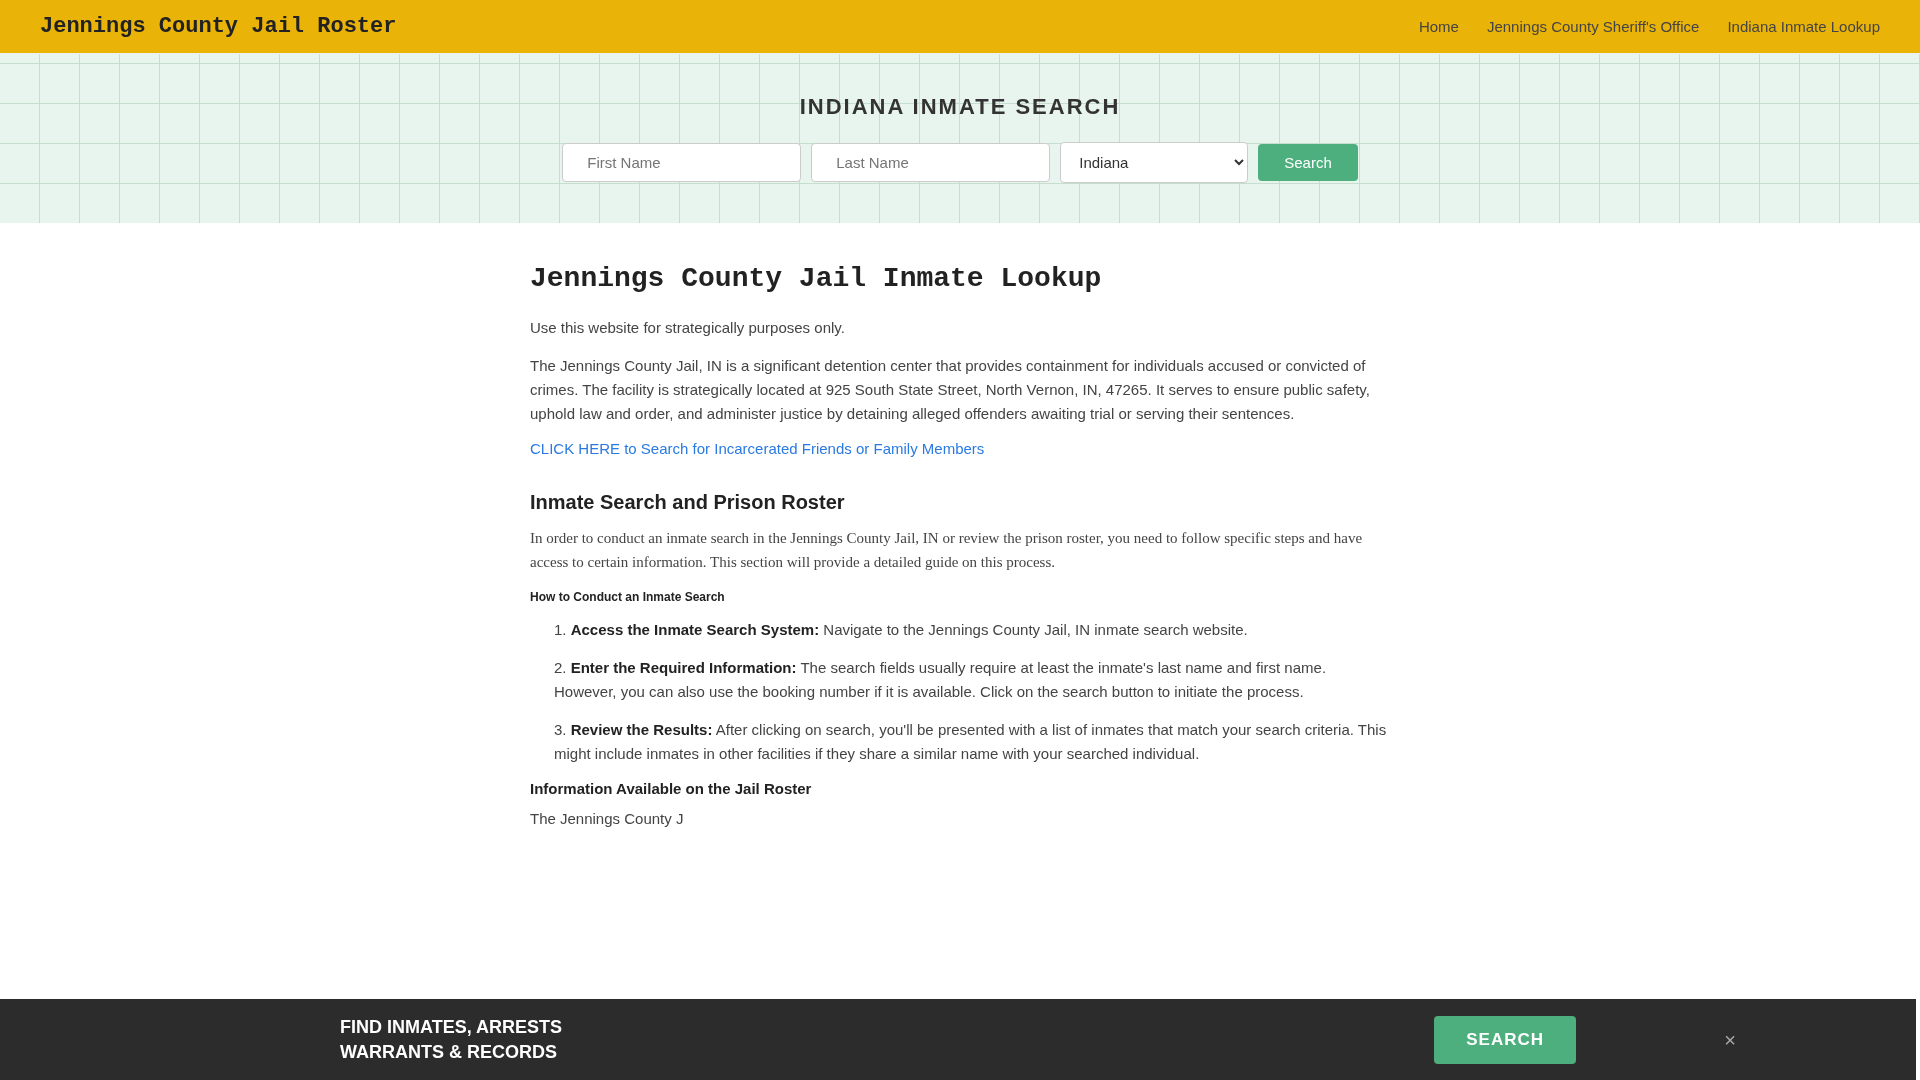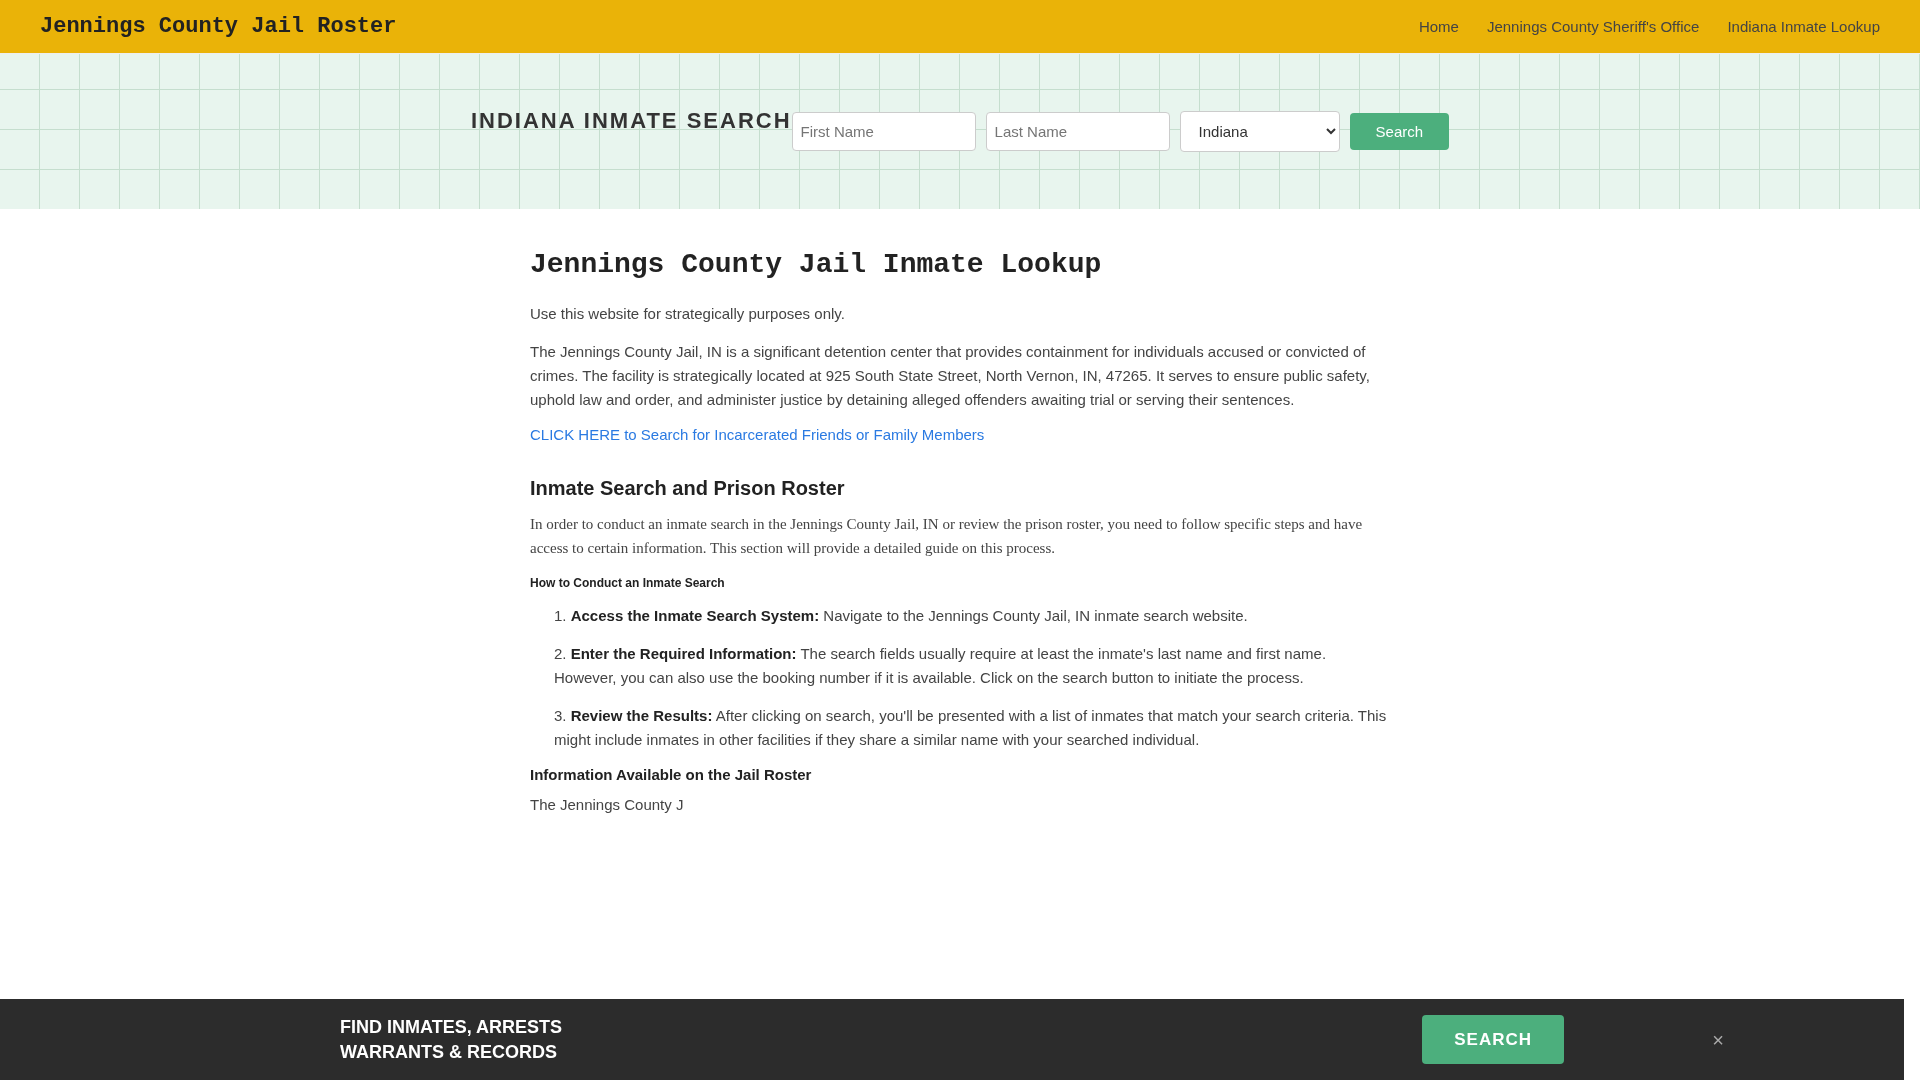--- a/index.html
+++ b/index.html
@@ -44,53 +44,54 @@
     
     .hero-banner {
       background-color: #e8f5ee;
       background-image:
         repeating-linear-gradient(0deg, transparent, transparent 39px, #c5dece 39px, #c5dece 40px),
         repeating-linear-gradient(90deg, transparent, transparent 39px, #c5dece 39px, #c5dece 40px);
       padding: 40px 20px;
       text-align: center;
       min-height: 155px;
       display: flex;
+      flex-direction: column;
       align-items: center;
       justify-content: center;
     }
     .hero-title {
       font-family: Arial, sans-serif;
       font-size: 22px;
       font-weight: bold;
       letter-spacing: 2px;
       color: #333;
       margin-bottom: 22px;
     }
     .search-form {
       display: flex;
       gap: 10px;
       align-items: center;
       flex-wrap: wrap;
       justify-content: center;
     }
     .search-form input[type="text"] {
-      padding: 10px 8px;
+      padding: 10px 24px;
       font-size: 15px;
       border: 1px solid #ccc;
       border-radius: 4px;
-      width: 184px;
+      width: 239px;
       font-family: Arial, sans-serif;
       color: #999;
     }
     .search-form select {
       padding: 10px 14px;
       font-size: 15px;
       border: 1px solid #ccc;
       border-radius: 4px;
-      width: 160px;
+      width: 188px;
       font-family: Arial, sans-serif;
       color: #333;
       background: #fff;
     }
     .search-btn {
       padding: 10px 26px;
       background: #4caf7d;
       color: #fff;
       font-size: 15px;
       border: none;
@@ -183,24 +184,25 @@
       color: #444;
       line-height: 1.6;
       margin-bottom: 10px;
     }
 
     
     .bottom-banner {
       position: fixed;
       bottom: 0;
       left: 0;
-      right: 16px;
+      right: 4px;
       background: #2c2c2c;
       color: #fff;
       display: flex;
+      align-items: center;
       justify-content: space-between;
       padding: 16px 340px 16px 340px;
       z-index: 999;
     }
     .bottom-banner-text {
       font-family: Arial, sans-serif;
       font-size: 18px;
       font-weight: bold;
       color: #fff;
       line-height: 1.35;

